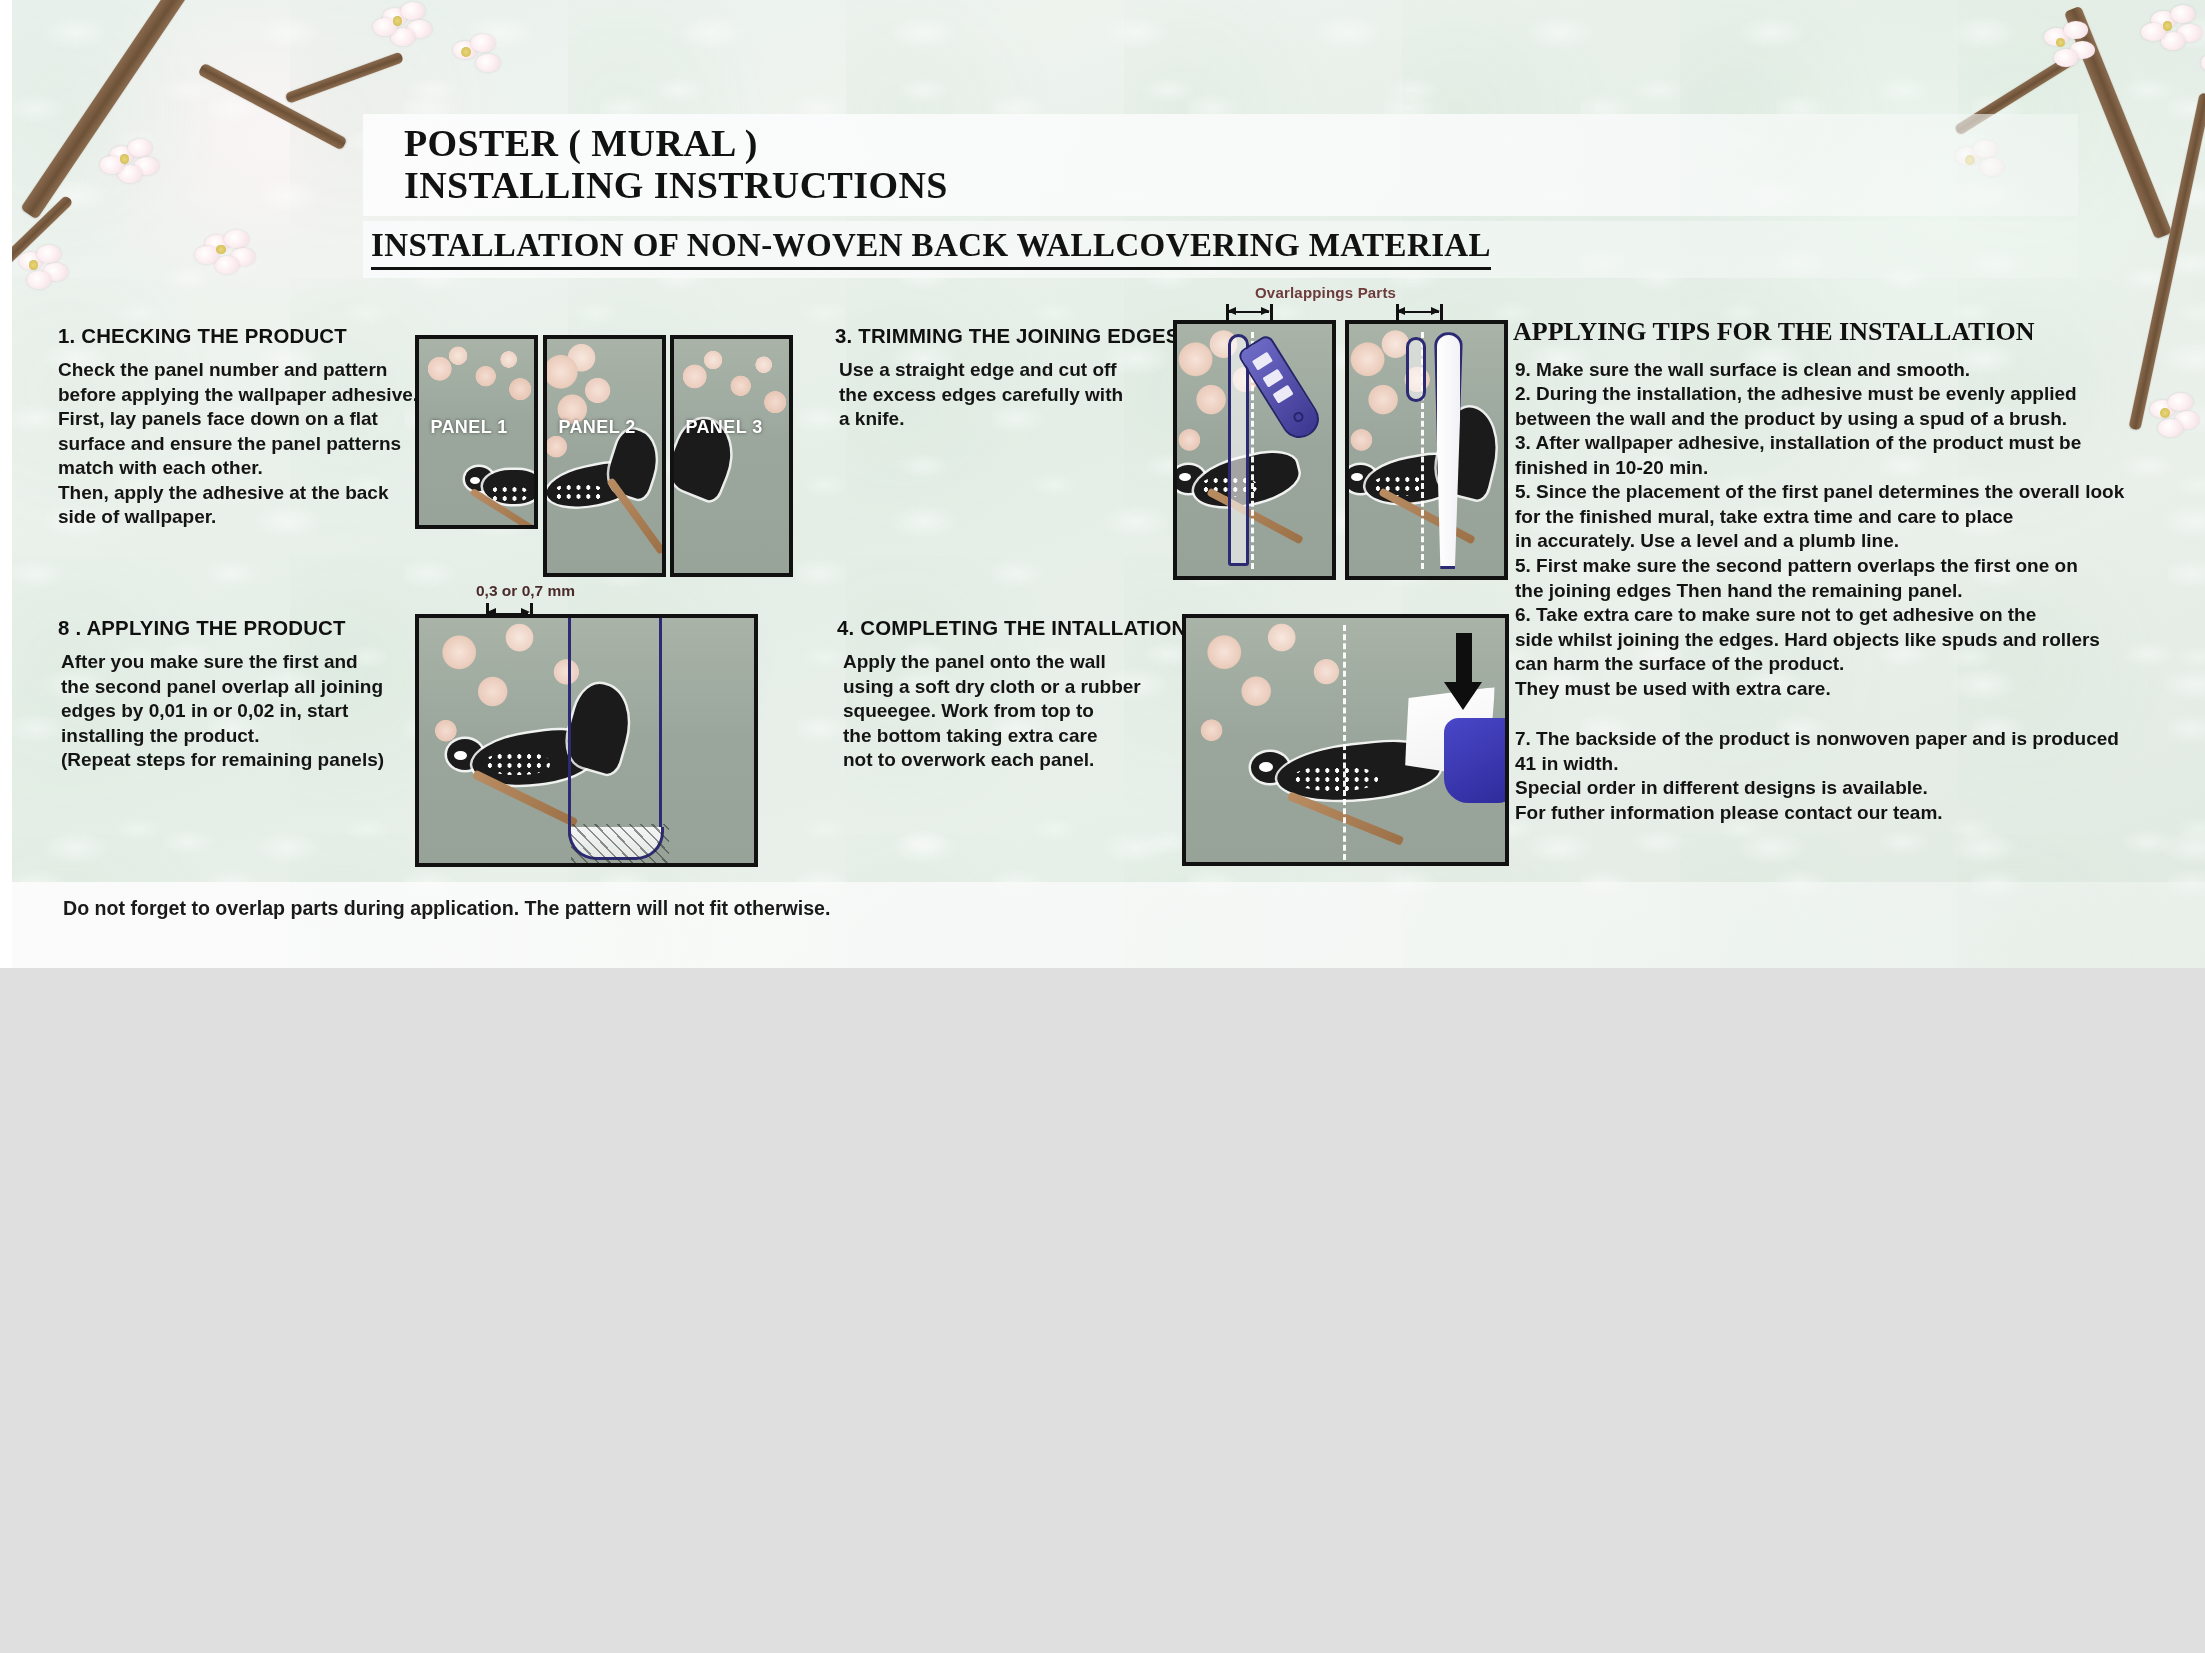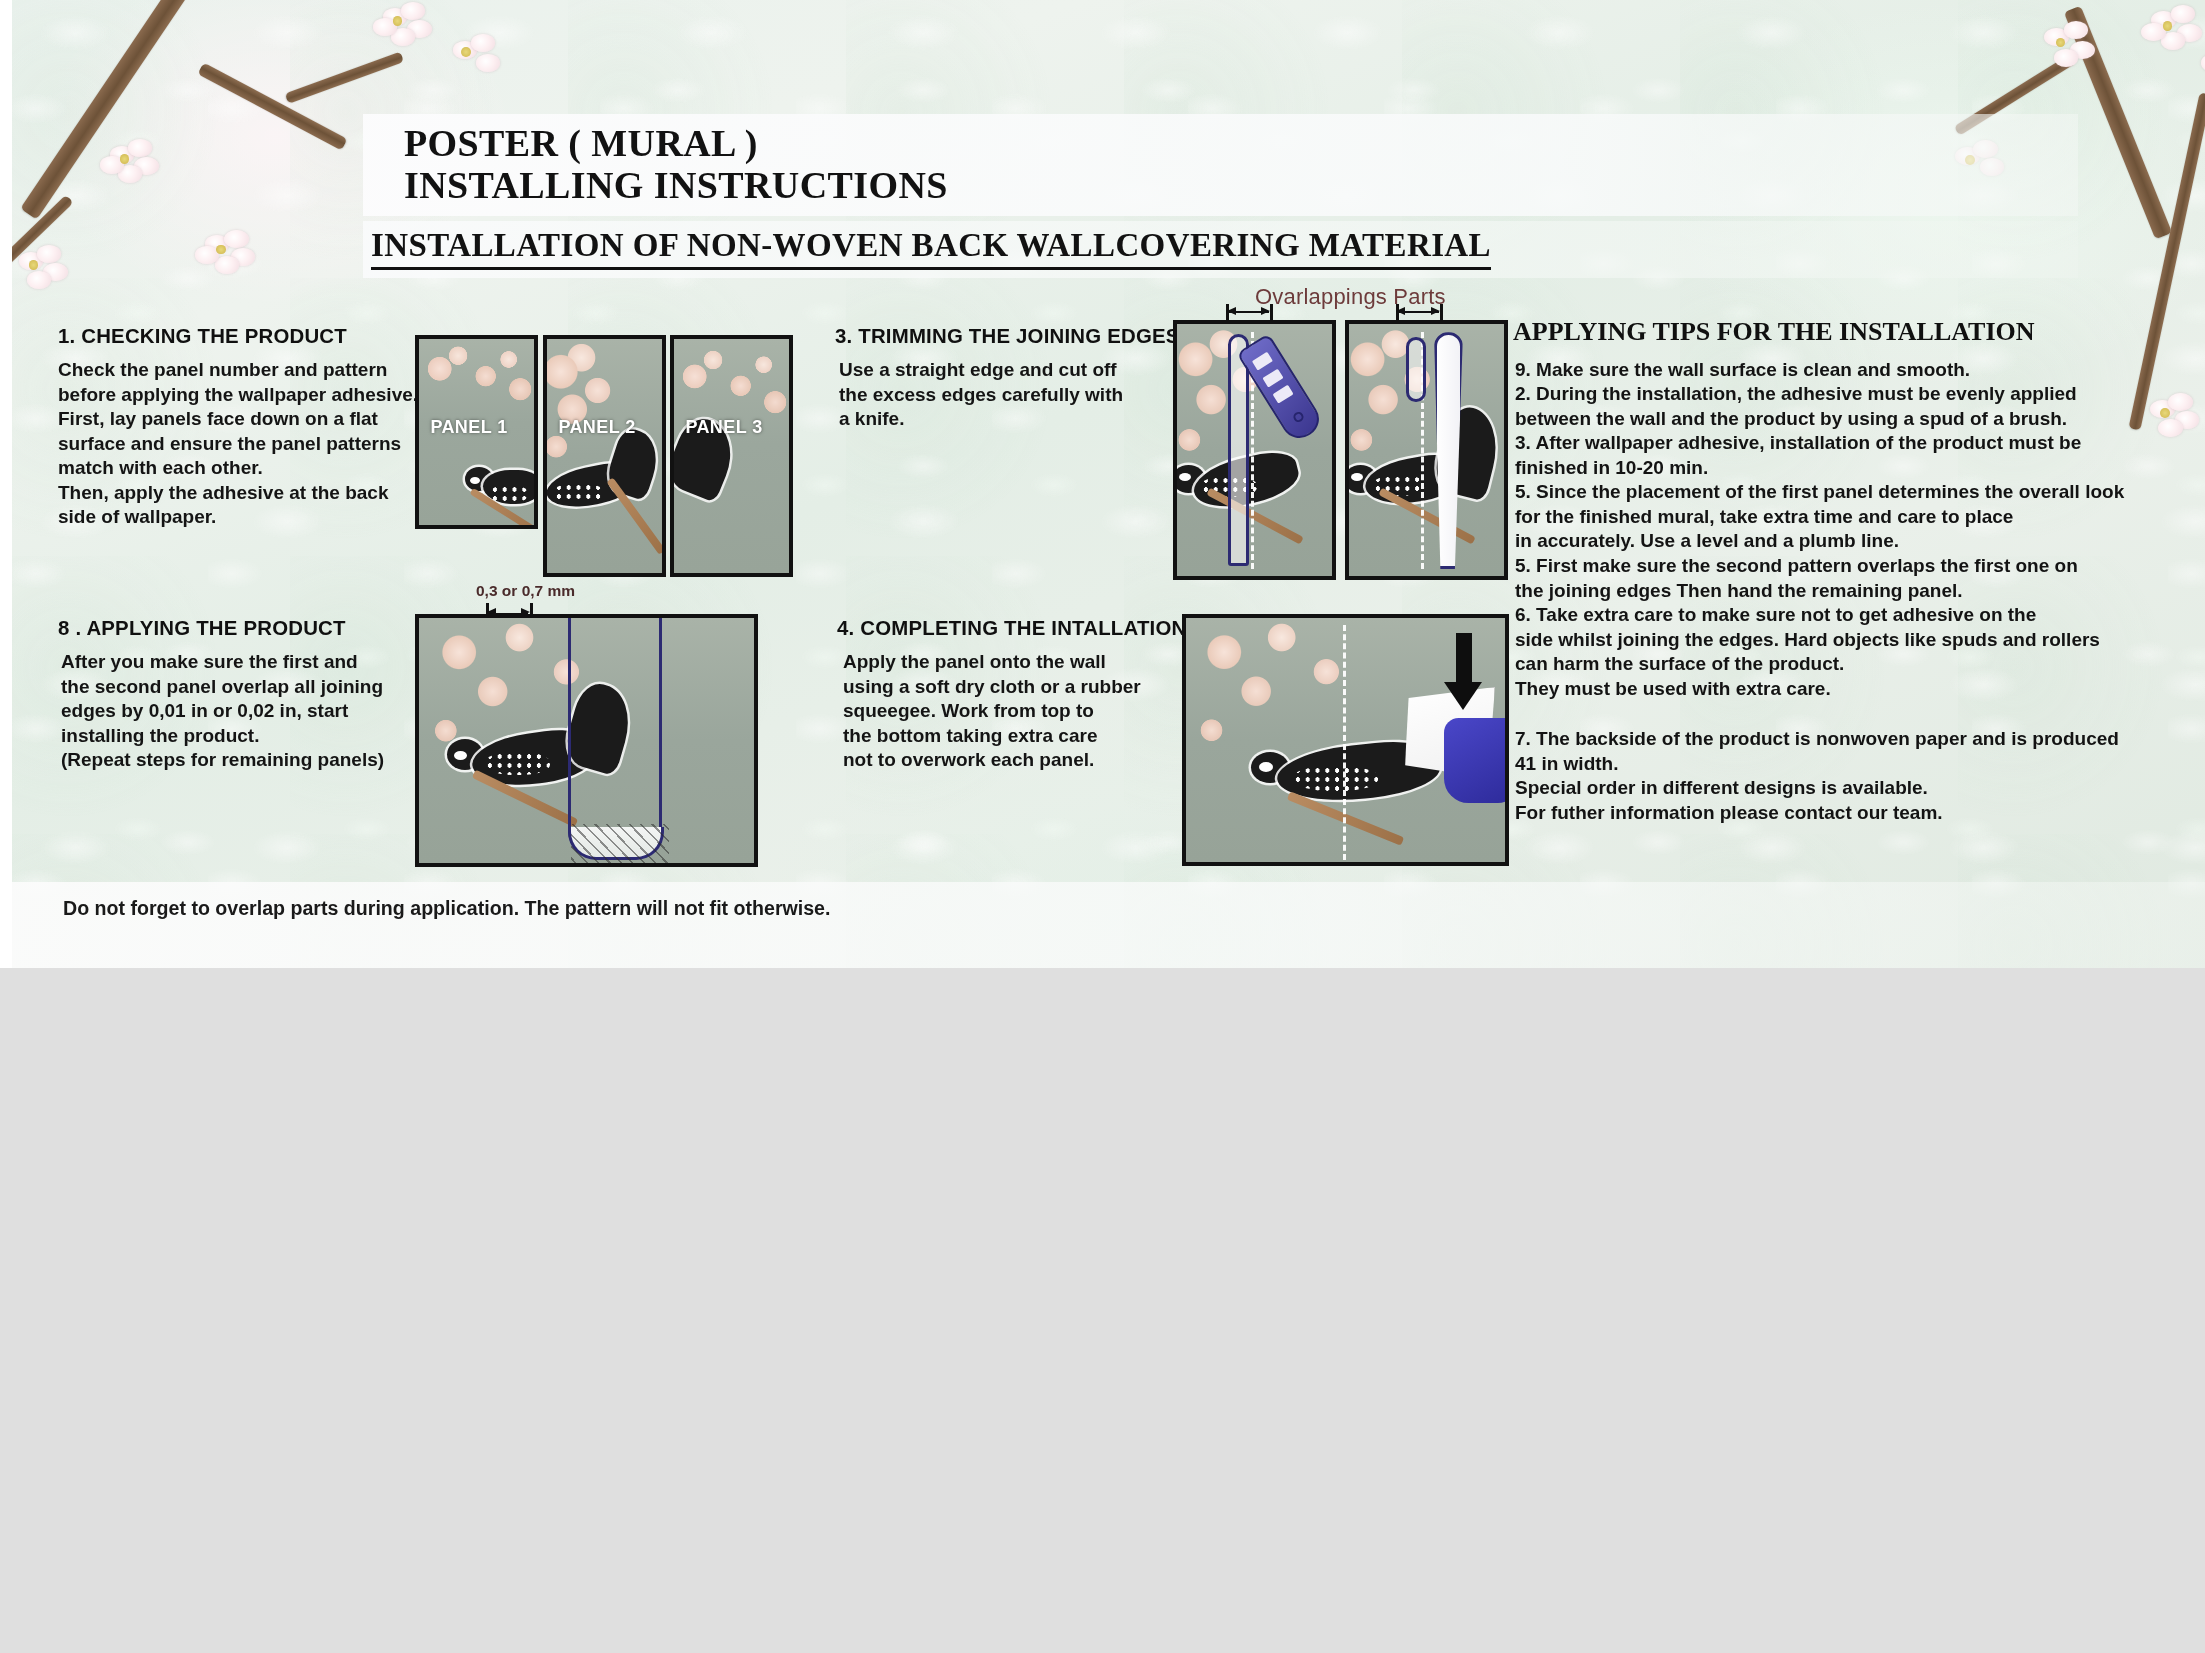--- a/index.html
+++ b/index.html
@@ -146,21 +146,21 @@
   .measure-bar { position:absolute; height:1.6px; background:#111; }
   .measure-tick { position:absolute; width:2.5px; background:#111; }
   .arr-left, .arr-right {
     position:absolute; width:0; height:0; border-top:4.9px solid transparent;
     border-bottom:4.9px solid transparent;
   }
   .arr-left { border-right:9px solid #111; }
   .arr-right { border-left:9px solid #111; }
 
   .overlap-label {
-    position:absolute; font-size:22px; font-weight:400; color:#6d3b3b;
+    position:absolute; font-size:15px; font-weight:700; color:#6d3b3b;
     white-space:nowrap; letter-spacing:0.2px;
   }
 
   
   #tips-head {
     position:absolute; left:1501px; top:317px;
     font-family:"Liberation Serif", serif; font-size:26px; font-weight:700;
     color:#101010; white-space:nowrap;
   }
   .tip {

